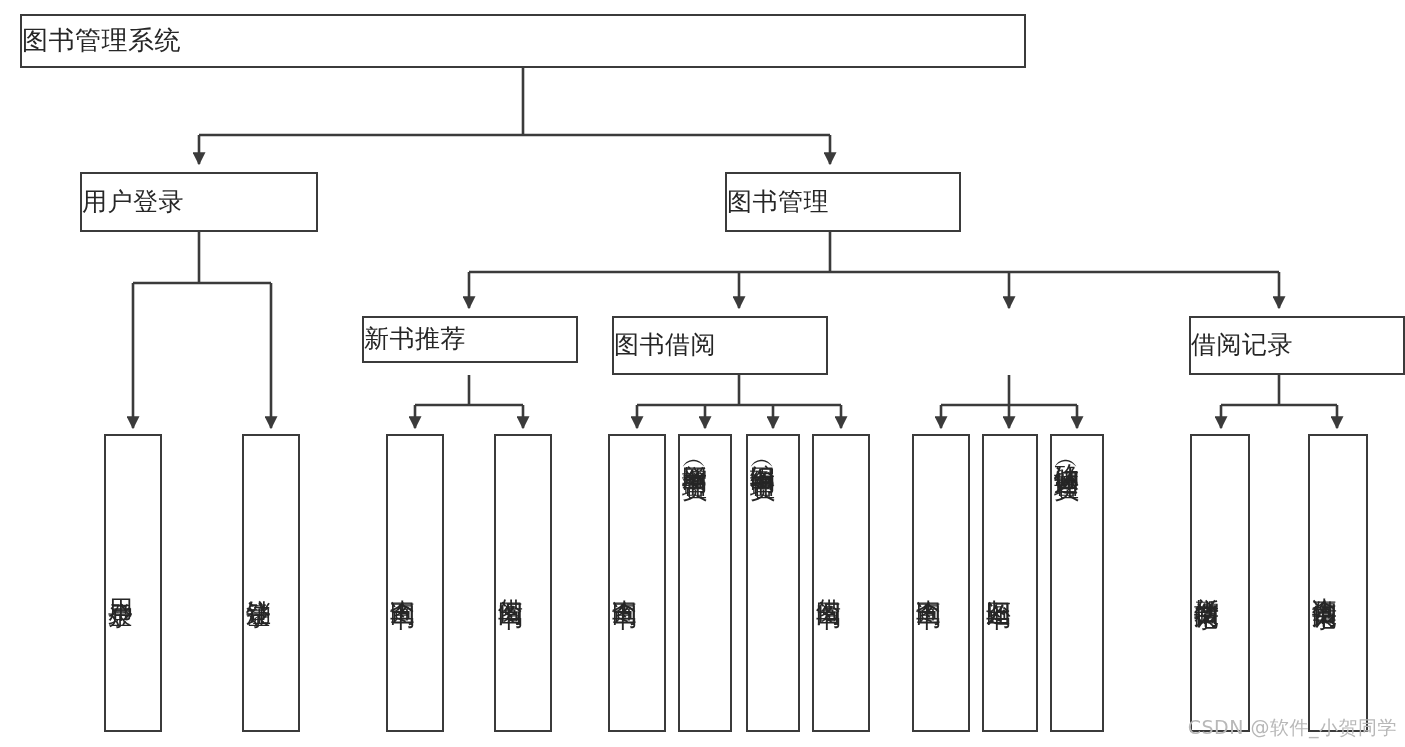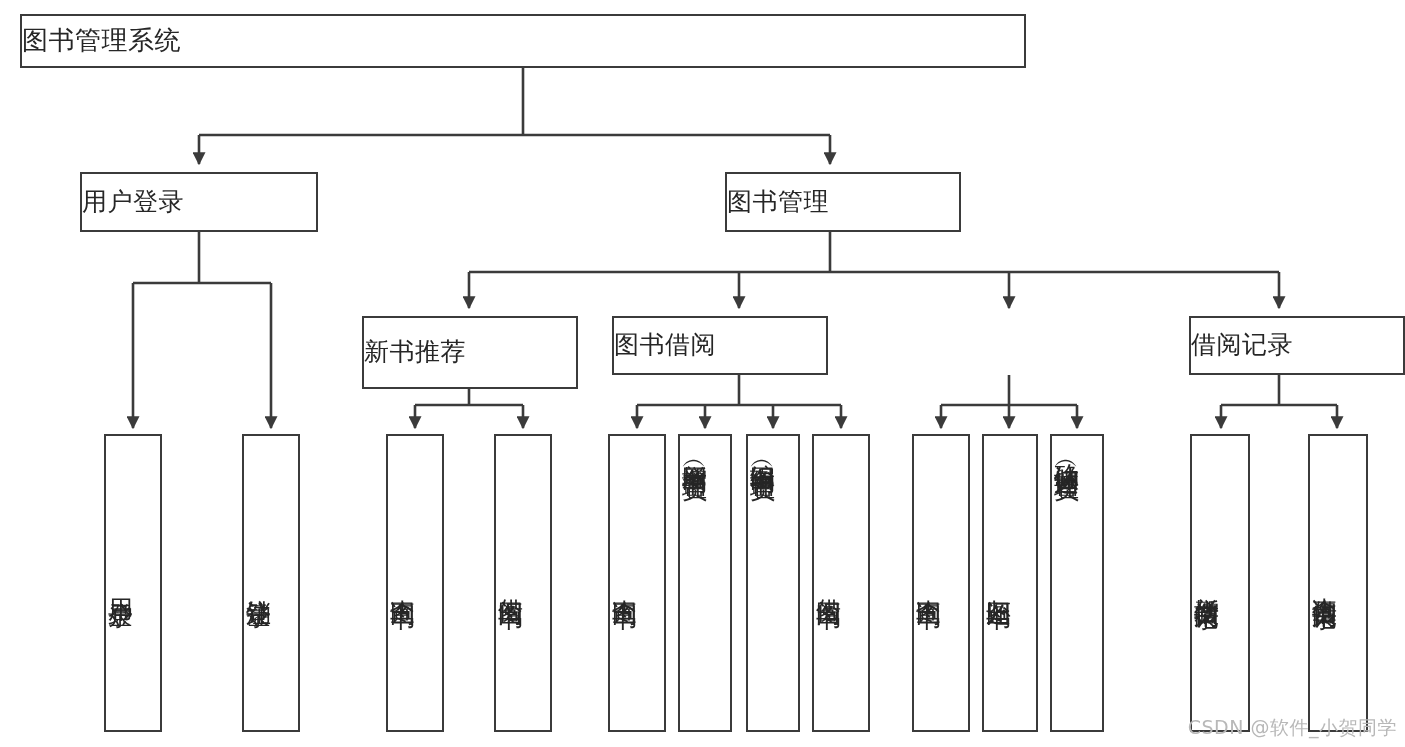--- a/index.html
+++ b/index.html
@@ -141,21 +141,21 @@
   </div>
 
   <div class="node horiz" style="left:80px; top:172px; width:238px; height:60px;">
     <span class="node-label">用户登录</span>
   </div>
 
   <div class="node horiz" style="left:712px; top:172px; width:236px; height:60px;margin-left:13px;">
     <span class="node-label">图书管理</span>
   </div>
 
-  <div class="node horiz" style="left:362px; top:316px; width:216px; height:73px;">
+  <div class="node horiz" style="left:362px; top:316px; width:216px; height:47px;">
     <span class="node-label">新书推荐</span>
   </div>
 
   <div class="node horiz" style="left:612px; top:316px; width:216px; height:59px;">
     <span class="node-label">图书借阅</span>
   </div>
 
 
   <div class="node horiz" style="left:1172px; top:316px; width:216px; height:59px;margin-left:17px;">
     <span class="node-label">借阅记录</span>

